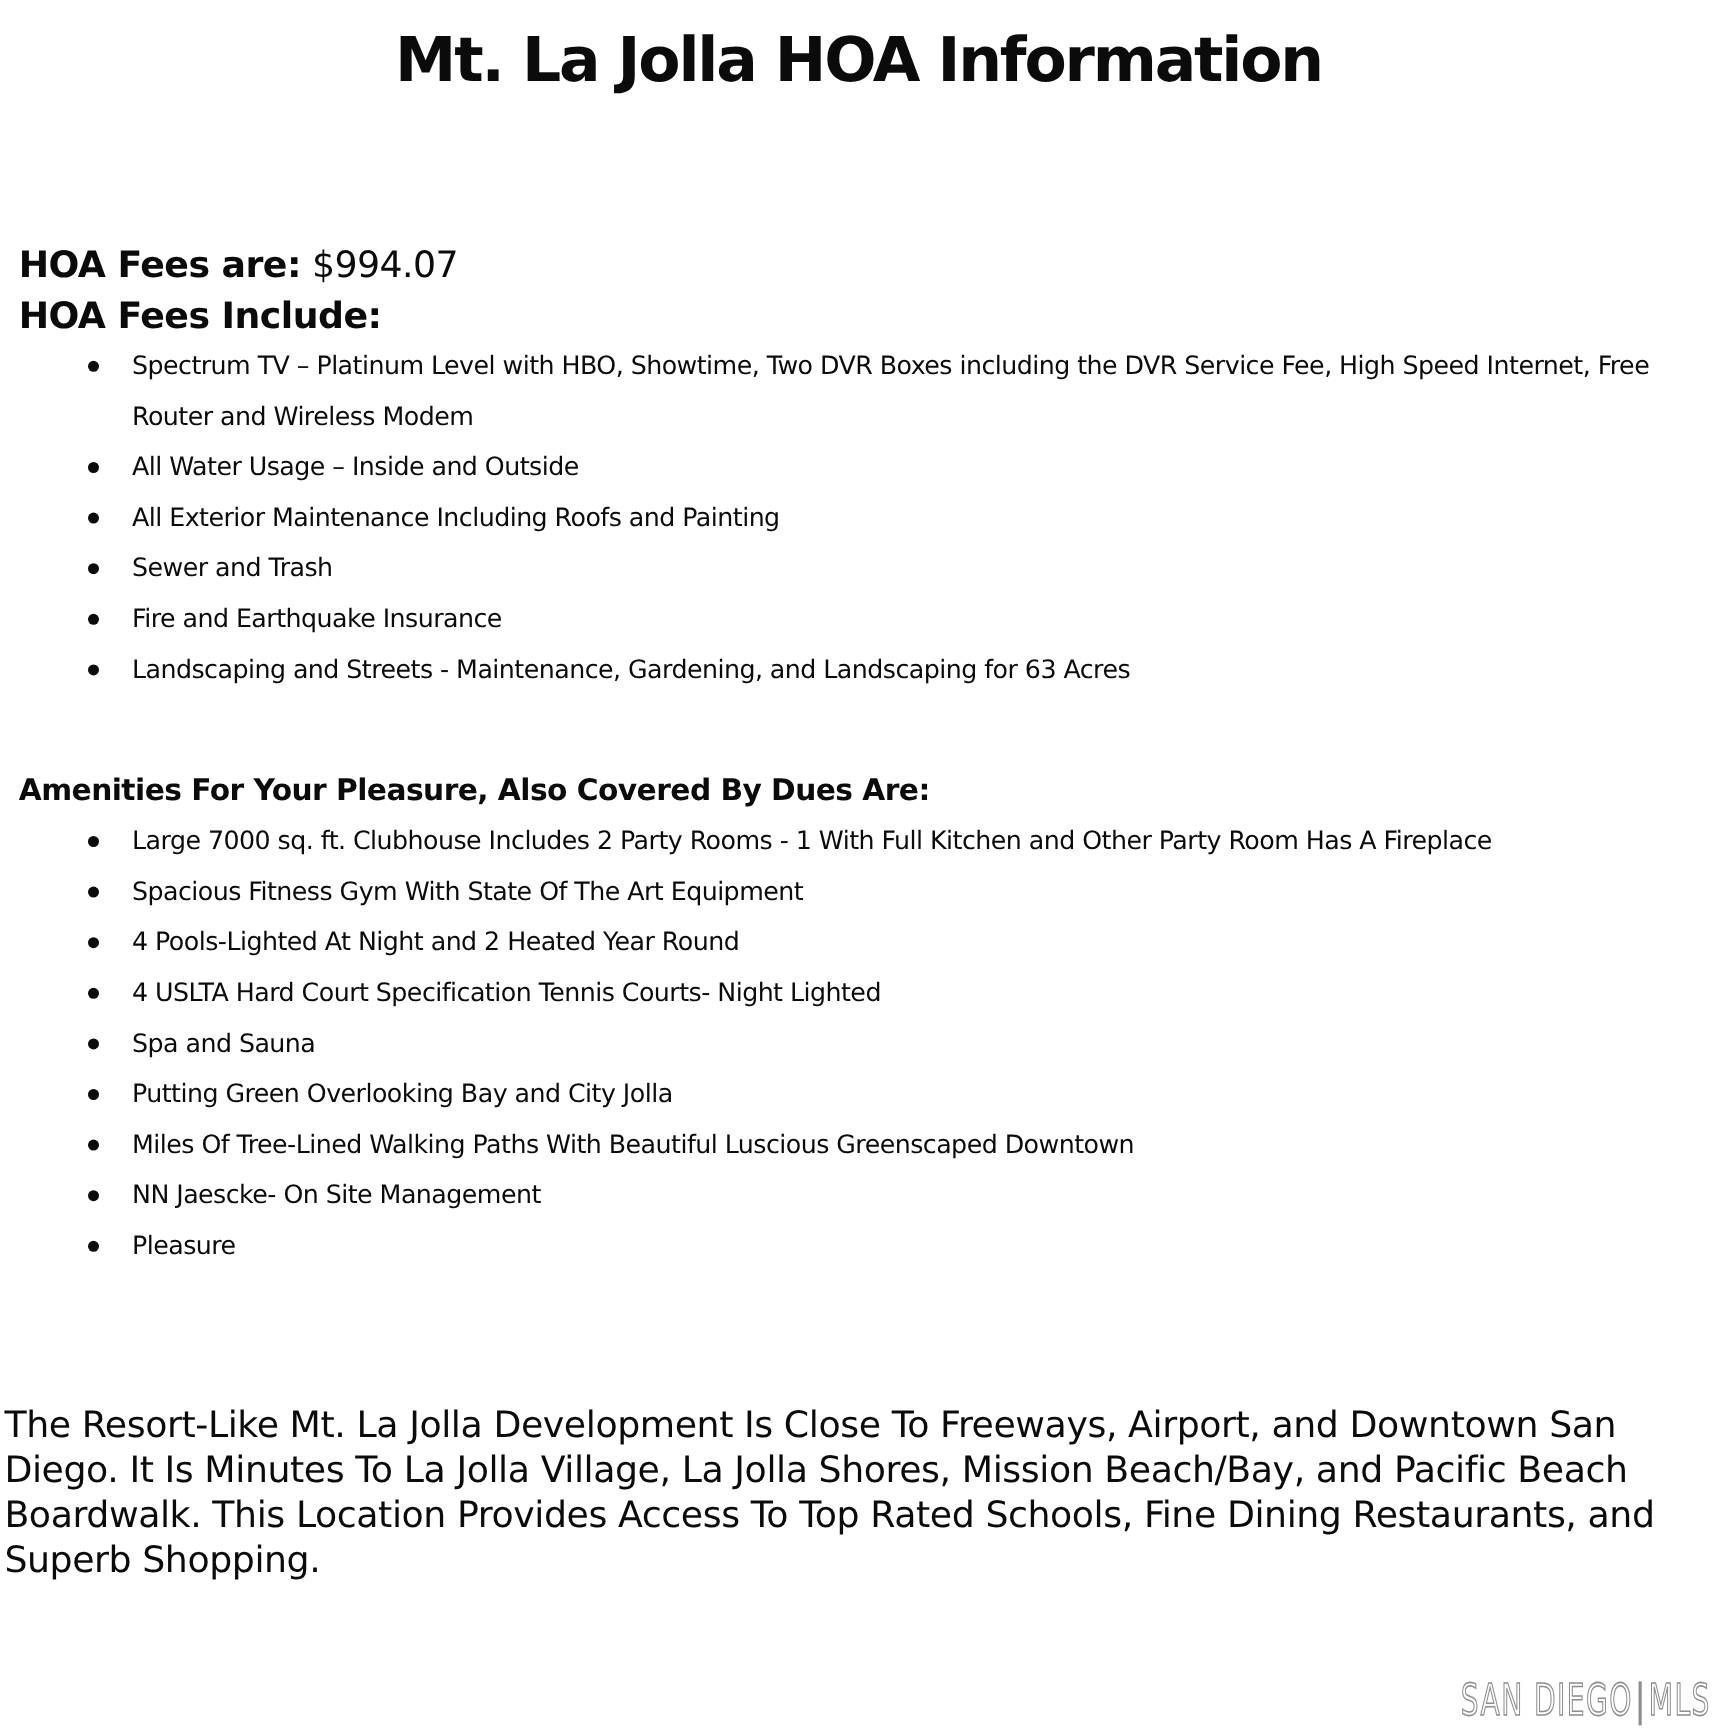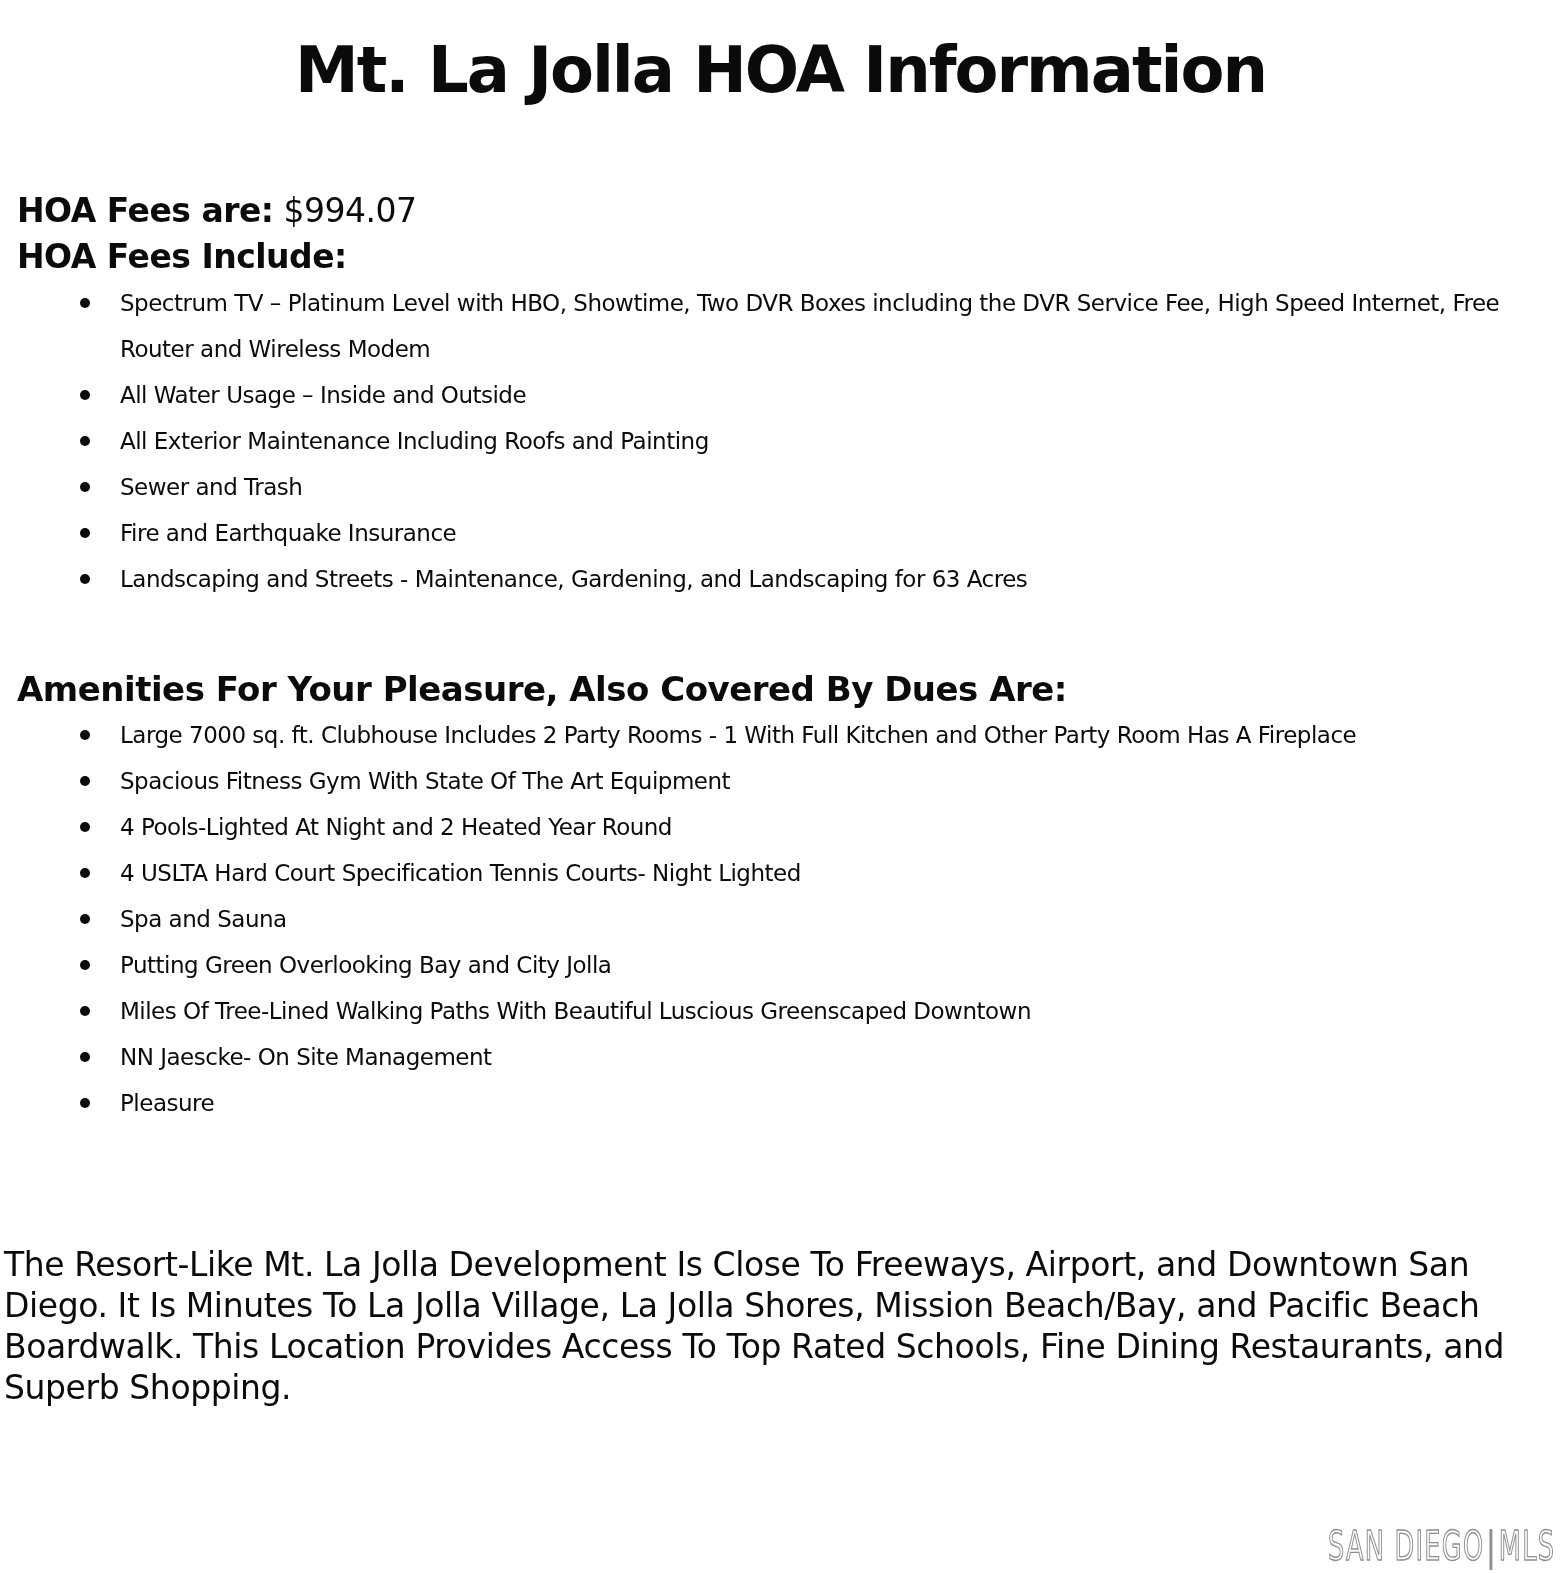--- a/index.html
+++ b/index.html
@@ -11,31 +11,31 @@
     position: relative;
     width: 1561px;
     height: 1573px;
     background: #ffffff;
     color: #0b0b0b;
     font-family: "DejaVu Sans", "Liberation Sans", sans-serif;
     overflow: hidden;
   }
   .title {
     margin: 0;
-    padding-top: 26px;
+    padding-top: 12px;
     height: 88px;
     text-align: center;
-    font-size: 64px;
+    font-size: 56px;
     font-weight: 700;
     letter-spacing: -2px;
     line-height: 88px;
     white-space: nowrap;
   }
   .fees-block {
-    margin-top: 74px;
+    margin-top: 118px;
     padding-left: 17px;
   }
   .text-line {
     font-size: 33px;
     line-height: 46px;
     letter-spacing: -0.5px;
   }
   .b { font-weight: 700; }
   .doc-list {
     list-style: none;
@@ -56,21 +56,21 @@
     left: 0;
     top: 18px;
     width: 10px;
     height: 10px;
     border-radius: 50%;
     background: #0b0b0b;
   }
   .amen-heading {
     margin-top: 64px;
     padding-left: 17px;
-    font-size: 34px;
+    font-size: 27px;
     font-weight: 700;
     line-height: 46px;
     letter-spacing: -0.5px;
   }
   .description {
     margin: 118px 0 0 0;
     padding-left: 4px;
     max-width: 1520px;
     font-size: 33px;
     line-height: 41px;

